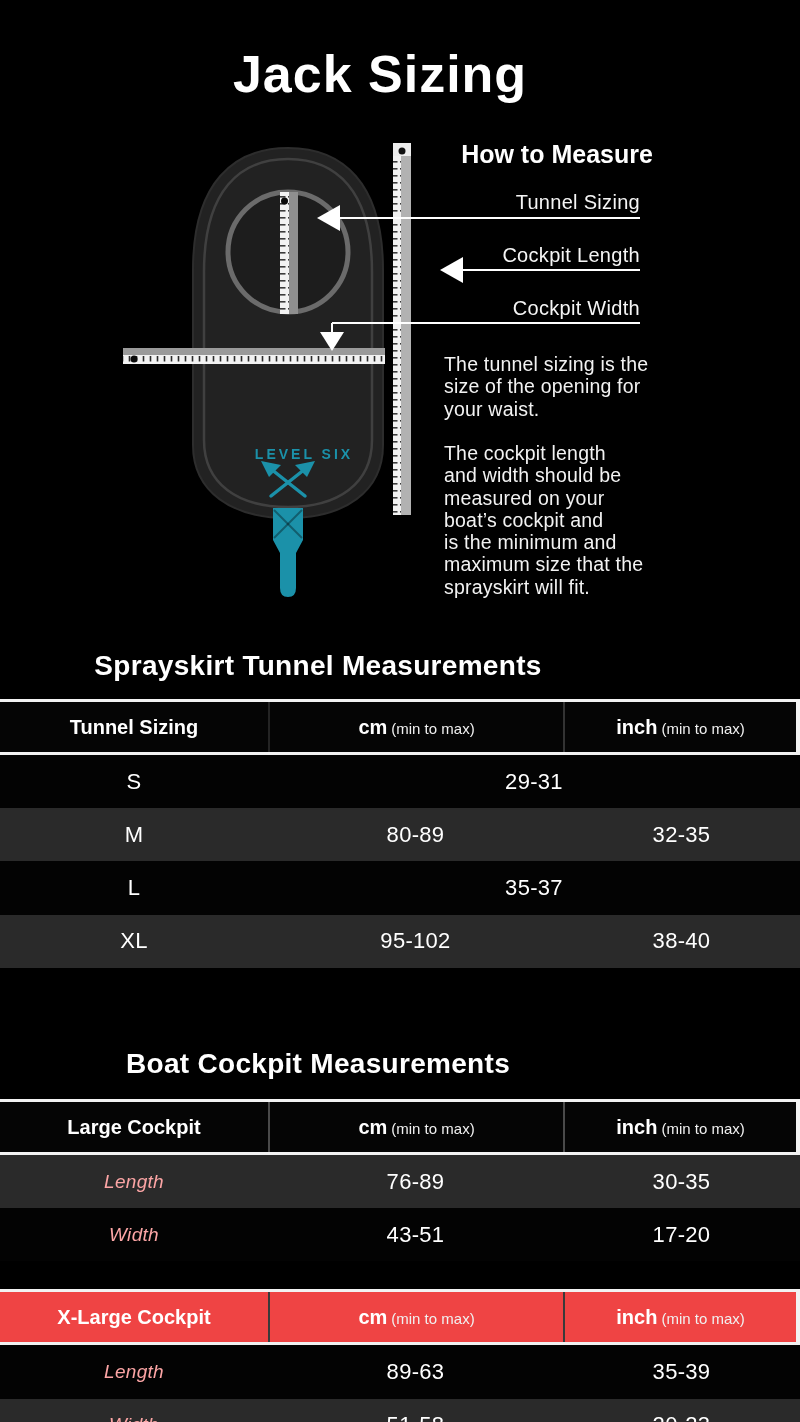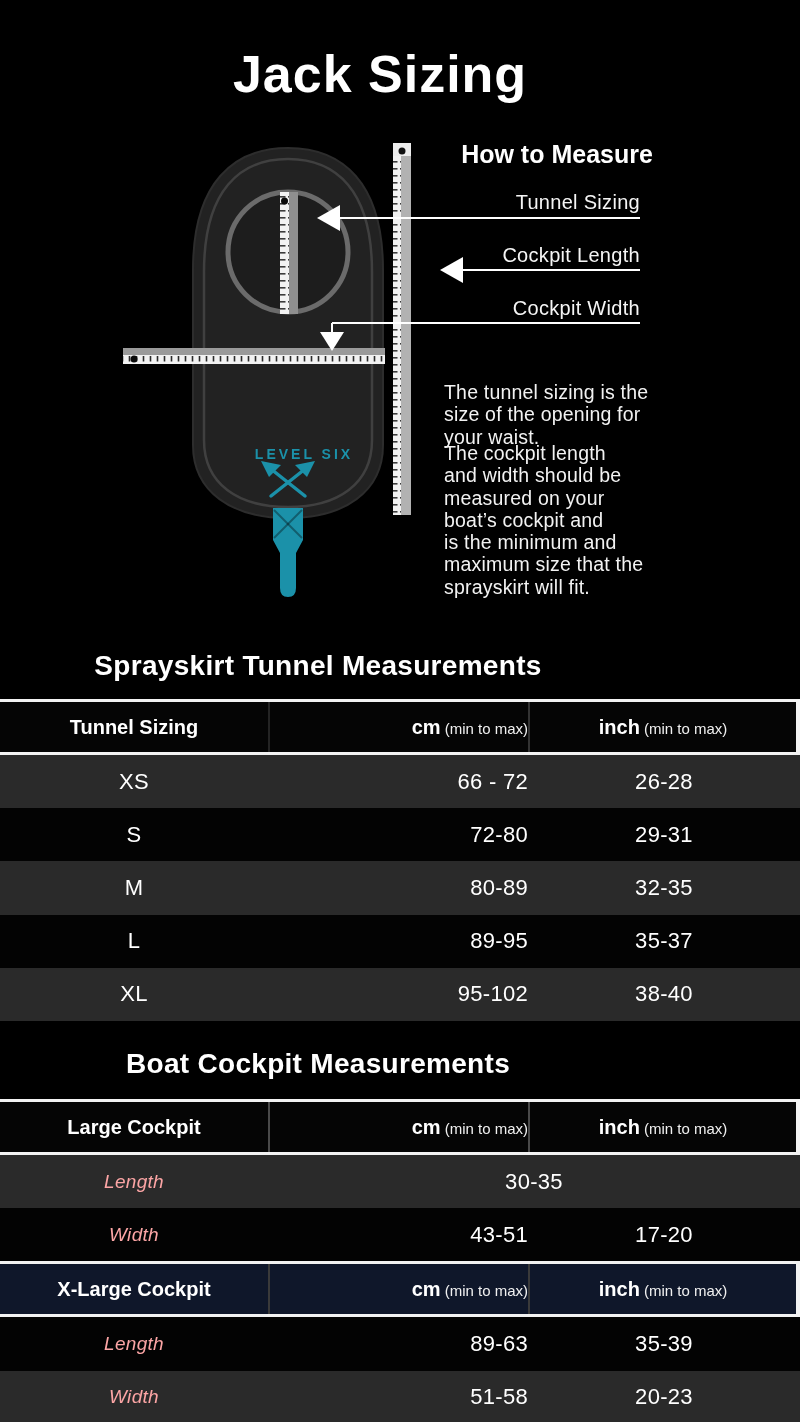--- a/index.html
+++ b/index.html
@@ -24,21 +24,21 @@
     right:160px;text-align:right;font-size:20px;font-weight:400;color:#f5f5f5;
     white-space:nowrap;letter-spacing:.3px;
   }
   .lbl-tunnel{top:191px;}
   .lbl-length{top:244px;}
   .lbl-width{top:297px;}
   .para{
     left:444px;width:230px;font-size:19.5px;line-height:22.3px;
     color:#f2f2f2;white-space:pre-line;letter-spacing:.2px;
   }
-  .para1{top:353px;margin-top:28px;}
+  .para1{top:353px;}
   .para2{top:442px;}
   .logo{
     top:446px;left:193px;width:222px;text-align:center;
     font-size:14px;font-weight:700;letter-spacing:3px;color:#1b91a9;
     white-space:nowrap;
   }
   
   .sec-title{
     left:0;width:636px;text-align:center;
     font-size:28px;font-weight:800;color:#fff;letter-spacing:.3px;
@@ -47,27 +47,27 @@
   .t2{top:1048px;}
   
   .table{left:0;width:800px;box-sizing:border-box;}
   .tbl1{top:699px;}
   .tbl2{top:1099px;}
   .thead{
     display:flex;height:56px;box-sizing:border-box;background:#050505;
     border-top:3px solid #f2f2f2;border-bottom:3px solid #f2f2f2;
     border-right:4px solid #f2f2f2;
   }
-  .thead.xl{background:#0f172a;}
+  .thead.xl{background:#ef4444;margin-top:28px;}
   .trow{display:flex;height:53.2px;}
   .trow.gray{background:#2a2a2a;}
   .trow.dark{background:#030303;}
   .c{display:flex;align-items:center;justify-content:center;box-sizing:border-box;}
   .c1{width:268px;}
-  .c2{width:260px;justify-content:flex-end;}
+  .c2{width:295px;}
   .c3{flex:1;}
   .thead .c2,.thead .c3{border-left:2px solid #4a4a4a;}
   .thead.faint .c2{border-left:2px solid #242424;}
   .thead.faint .c3{border-left:2px solid #333;}
   .thead.xl .c2,.thead.xl .c3{border-left:2px solid #3a3a3a;}
   .hwrap{white-space:nowrap;}
   .hb{font-weight:700;font-size:20px;color:#fff;}
   .hs{font-weight:400;font-size:15px;color:#f0f0f0;margin-left:4px;}
   .cell-txt{font-size:22px;color:#fff;letter-spacing:.3px;}
   .dim-txt{font-size:19px;color:#fca5a5;letter-spacing:.3px;font-style:italic;}
@@ -170,38 +170,31 @@
     <div class="c c1">
         <span class="hwrap"><span class="hb">Tunnel Sizing</span></span>
       </div>
     <div class="c c2">
         <span class="hwrap"><span class="hb">cm</span><span class="hs">(min to max)</span></span>
       </div>
     <div class="c c3">
         <span class="hwrap"><span class="hb">inch</span><span class="hs">(min to max)</span></span>
       </div>
   </div>
-  <div class="trow gray">
-    <div class="c c1 cell-txt">XS</div>
-    <div class="c c2 cell-txt">66 - 72</div>
-    <div class="c c3 cell-txt">26-28</div>
-  </div>
   <div class="trow dark">
     <div class="c c1 cell-txt">S</div>
-    <div class="c c2 cell-txt">72-80</div>
     <div class="c c3 cell-txt">29-31</div>
   </div>
   <div class="trow gray">
     <div class="c c1 cell-txt">M</div>
     <div class="c c2 cell-txt">80-89</div>
     <div class="c c3 cell-txt">32-35</div>
   </div>
   <div class="trow dark">
     <div class="c c1 cell-txt">L</div>
-    <div class="c c2 cell-txt">89-95</div>
     <div class="c c3 cell-txt">35-37</div>
   </div>
   <div class="trow gray">
     <div class="c c1 cell-txt">XL</div>
     <div class="c c2 cell-txt">95-102</div>
     <div class="c c3 cell-txt">38-40</div>
   </div>
 </div>
 
 <div class="abs sec-title t2">Boat Cockpit Measurements</div>
@@ -213,20 +206,21 @@
       </div>
     <div class="c c2">
         <span class="hwrap"><span class="hb">cm</span><span class="hs">(min to max)</span></span>
       </div>
     <div class="c c3">
         <span class="hwrap"><span class="hb">inch</span><span class="hs">(min to max)</span></span>
       </div>
   </div>
   <div class="trow gray">
     <div class="c c1 dim-txt">Length</div>
+    <div class="c c2 cell-txt">76-89</div>
     <div class="c c3 cell-txt">30-35</div>
   </div>
   <div class="trow dark">
     <div class="c c1 dim-txt">Width</div>
     <div class="c c2 cell-txt">43-51</div>
     <div class="c c3 cell-txt">17-20</div>
   </div>
   <div class="thead xl">
     <div class="c c1">
         <span class="hwrap"><span class="hb">X-Large Cockpit</span></span>

